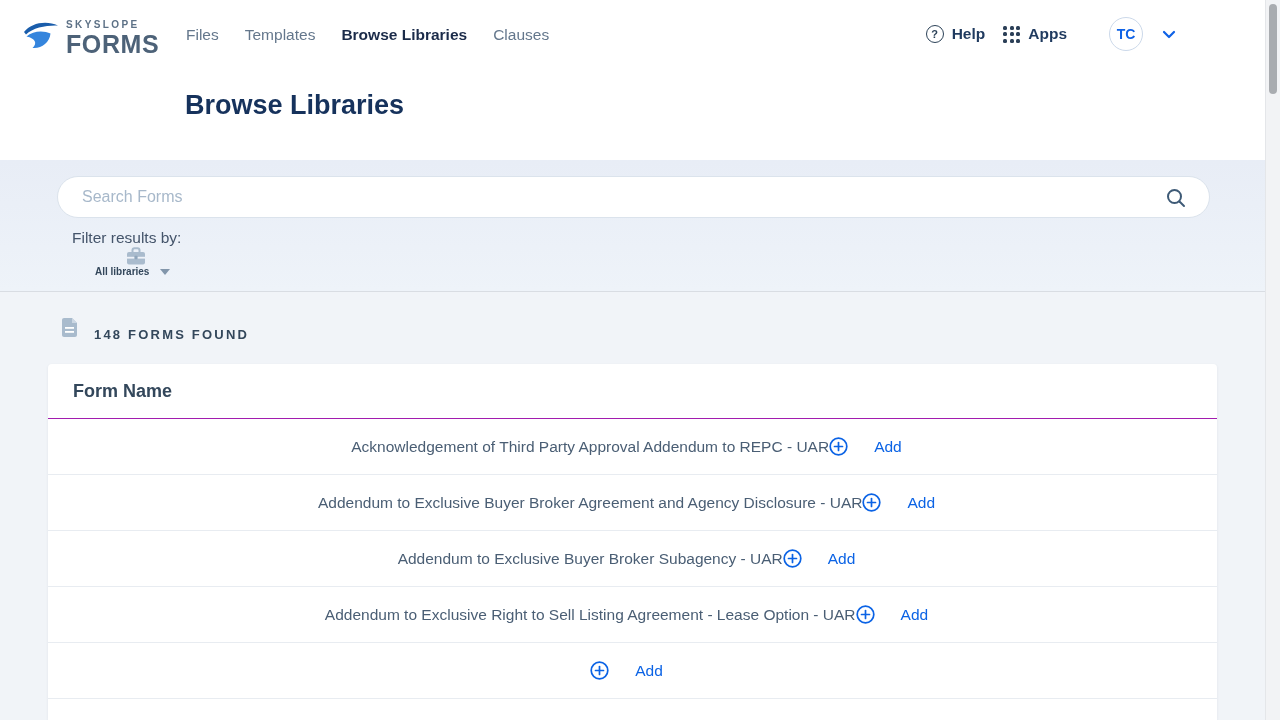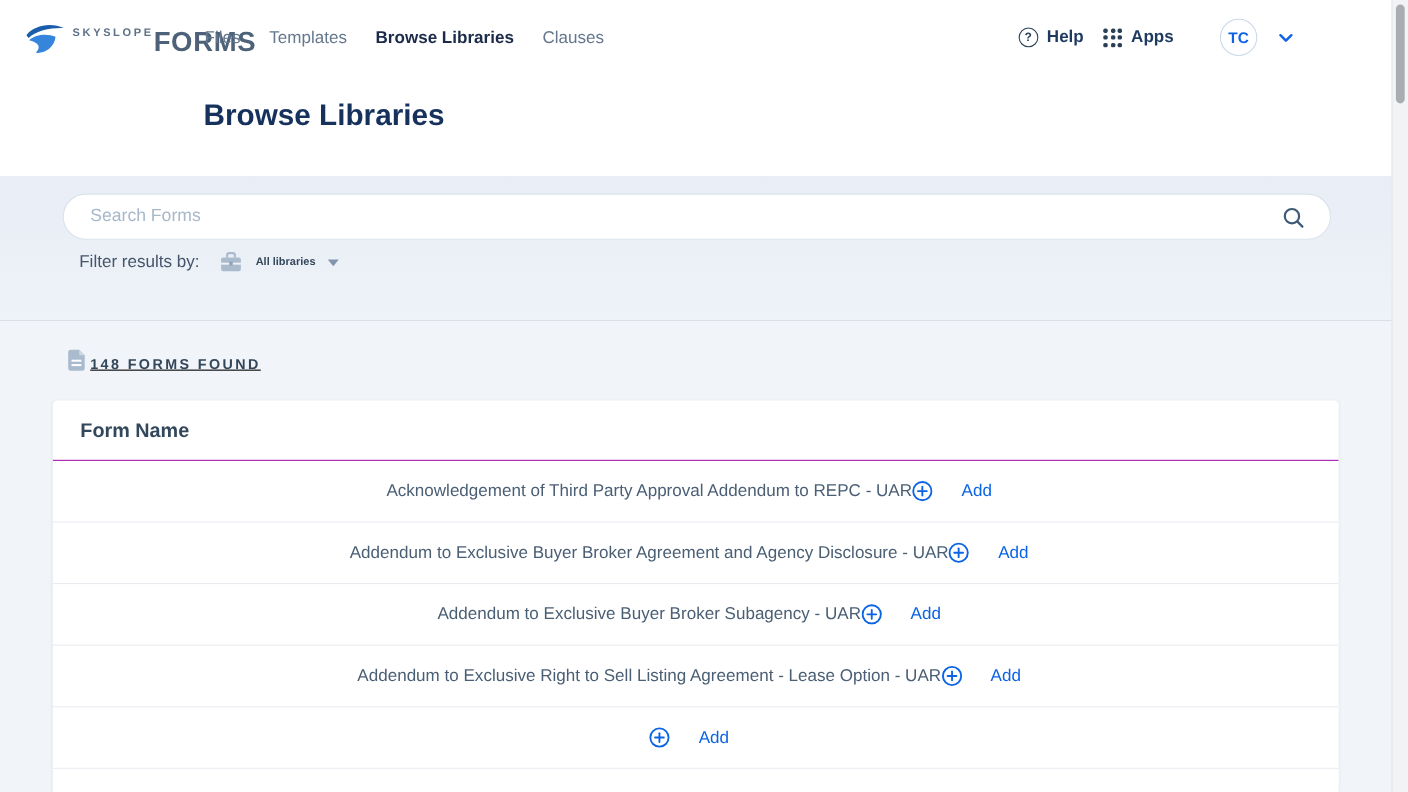--- a/index.html
+++ b/index.html
@@ -4,21 +4,21 @@
 <style>
   * { margin:0; padding:0; box-sizing:border-box; }
   html,body { width:1280px; height:720px; overflow:hidden;
     font-family:"Liberation Sans", sans-serif; background:#f0f3f7; }
   .app { position:relative; width:1280px; height:720px; }
 
   
   .header { position:absolute; top:0; left:0; width:1280px; height:160px; background:#ffffff; }
 
   .logo { position:absolute; left:22px; top:19px; display:flex; align-items:center; cursor:pointer; }
-  .logo-text { margin-left:6px; display:flex; flex-direction:row; }
+  .logo-text { margin-left:6px; display:flex; flex-direction:column; }
   .brand-top { font-size:10px; font-weight:700; letter-spacing:2.4px; color:#5d7186; line-height:1; margin-bottom:2px; }
   .brand-bottom { font-size:25px; font-weight:600; color:#4d6278; letter-spacing:0.6px; line-height:1; }
 
   .nav { position:absolute; left:186px; top:26px; display:flex; gap:26px; font-size:15.5px; }
   .nav-item { color:#64778c; cursor:pointer; white-space:nowrap; }
   .nav-item.active { color:#1b2b49; font-weight:700; }
 
   .actions { position:absolute; top:14px; right:104px; height:40px; display:flex; align-items:center; }
   .action-btn { display:flex; align-items:center; gap:8px; cursor:pointer; }
   .action-label { font-size:15.5px; font-weight:700; color:#1f3a5f; }
@@ -39,31 +39,31 @@
     background:linear-gradient(180deg,#e8edf6 0%,#eef3f9 100%);
     border-bottom:1px solid #d9dde3; }
   .search-pill { position:absolute; left:57px; top:16px; width:1153px; height:42px;
     background:#ffffff; border:1px solid #dbe3ec; border-radius:22px; }
   .search-input { position:absolute; left:0; top:0; width:100%; height:100%; border:none; outline:none;
     background:transparent; border-radius:22px; padding:0 60px 0 24px;
     font-size:16px; color:#33475b; font-family:"Liberation Sans", sans-serif; }
   .search-input::placeholder { color:#a7b8ca; }
   .search-icon { position:absolute; right:22px; top:10px; cursor:pointer; display:flex; }
 
-  .filter-row { position:absolute; left:72px; top:69px; display:flex; align-items:center; }
+  .filter-row { position:absolute; left:72px; top:69px; display:flex; align-items:center;flex-direction:column; }
   .filter-label { font-size:15.5px; color:#44546a; }
   .briefcase { margin-left:19px; display:flex; }
   .filter-select { margin-left:12px; display:flex; align-items:center; cursor:pointer; }
   .filter-selected { font-size:10px; font-weight:700; color:#33475b; }
   .caret-down { margin-left:11px; width:0; height:0; border-left:5.5px solid transparent;
     border-right:5.5px solid transparent; border-top:6px solid #8296ab; }
 
   
   .results { position:absolute; top:292px; left:0; width:1280px; height:428px; background:#f1f4f8; }
-  .found-row { position:absolute; left:61px; top:25px; display:flex; align-items:center; gap:4px;text-decoration:underline; }
+  .found-row { position:absolute; left:61px; top:25px; display:flex; align-items:flex-end; gap:16px; }
   .found-text { font-size:13px; font-weight:700; letter-spacing:2.2px; color:#33475b; }
 
   .card { position:absolute; left:48px; top:72px; width:1169px; height:356px;
     background:#ffffff; border-radius:4px 4px 0 0; box-shadow:0 1px 3px rgba(40,60,90,0.08); overflow:hidden; }
   .thead { height:55px; border-bottom:1px solid #a21caf; display:flex; align-items:center;
     padding-left:25px; font-size:18px; font-weight:700; color:#33475b; }
   .row { height:56px; border-bottom:1px solid #e8ecf1; display:flex; align-items:center;
     justify-content:center; padding:0 37px 0 25px; cursor:default; }
   .row-name { font-size:15.5px; color:#4a5e74; }
   .add-btn { display:flex; align-items:center; gap:26px; color:#0b63e5; font-weight:400;

